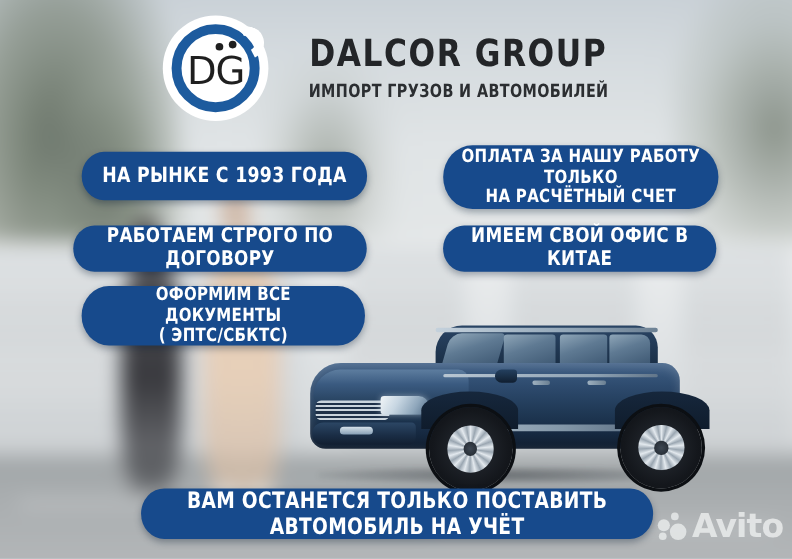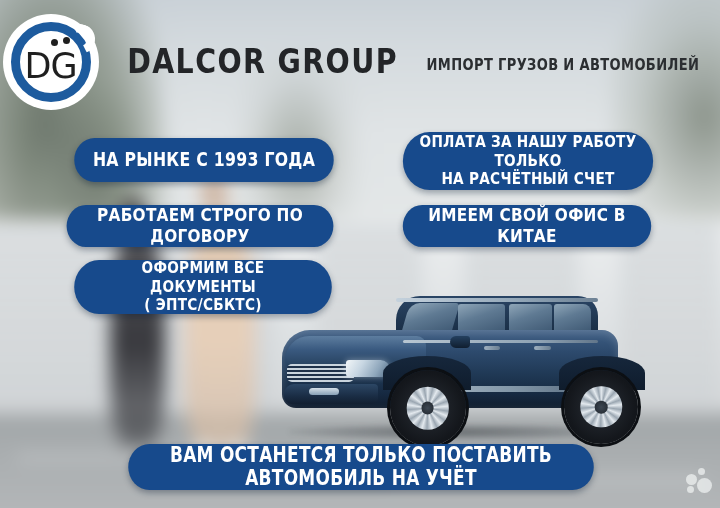--- a/index.html
+++ b/index.html
@@ -236,21 +236,21 @@
   }
   .logo-dot-1 { left:48px; top:25px; }
   .logo-dot-2 { left:60px; top:23px; }
   .logo-swoosh {
     position:absolute; right:4px; top:10px; width:30px; height:30px;
     border-radius:50%;
     border:8px solid #ffffff;
     border-left-color:transparent; border-bottom-color:transparent;
     transform:rotate(18deg);
   }
-  .brand-block { display:flex; flex-direction:row; align-items:center; }
+  .brand-block { display:flex; flex-direction:column; align-items:center; }
   .brand-title {
     font-family:"DejaVu Sans Condensed","Liberation Sans Narrow","Liberation Sans", sans-serif;
     font-weight:bold;
     font-size:34px;
     letter-spacing:1.5px;
     color:#232528;
     line-height:1.05;
     transform:scaleX(0.93);
     white-space:nowrap;
   }
@@ -428,15 +428,16 @@
     </div>
   </div>
 
   <div class="avito">
     <div class="avito-mark">
       <i class="av-c1"></i>
         <i class="av-c2"></i>
         <i class="av-c3"></i>
         <i class="av-c4"></i>
     </div>
+    <div class="avito-word">Avito</div>
   </div>
 
 </div>
 
 </body></html>

